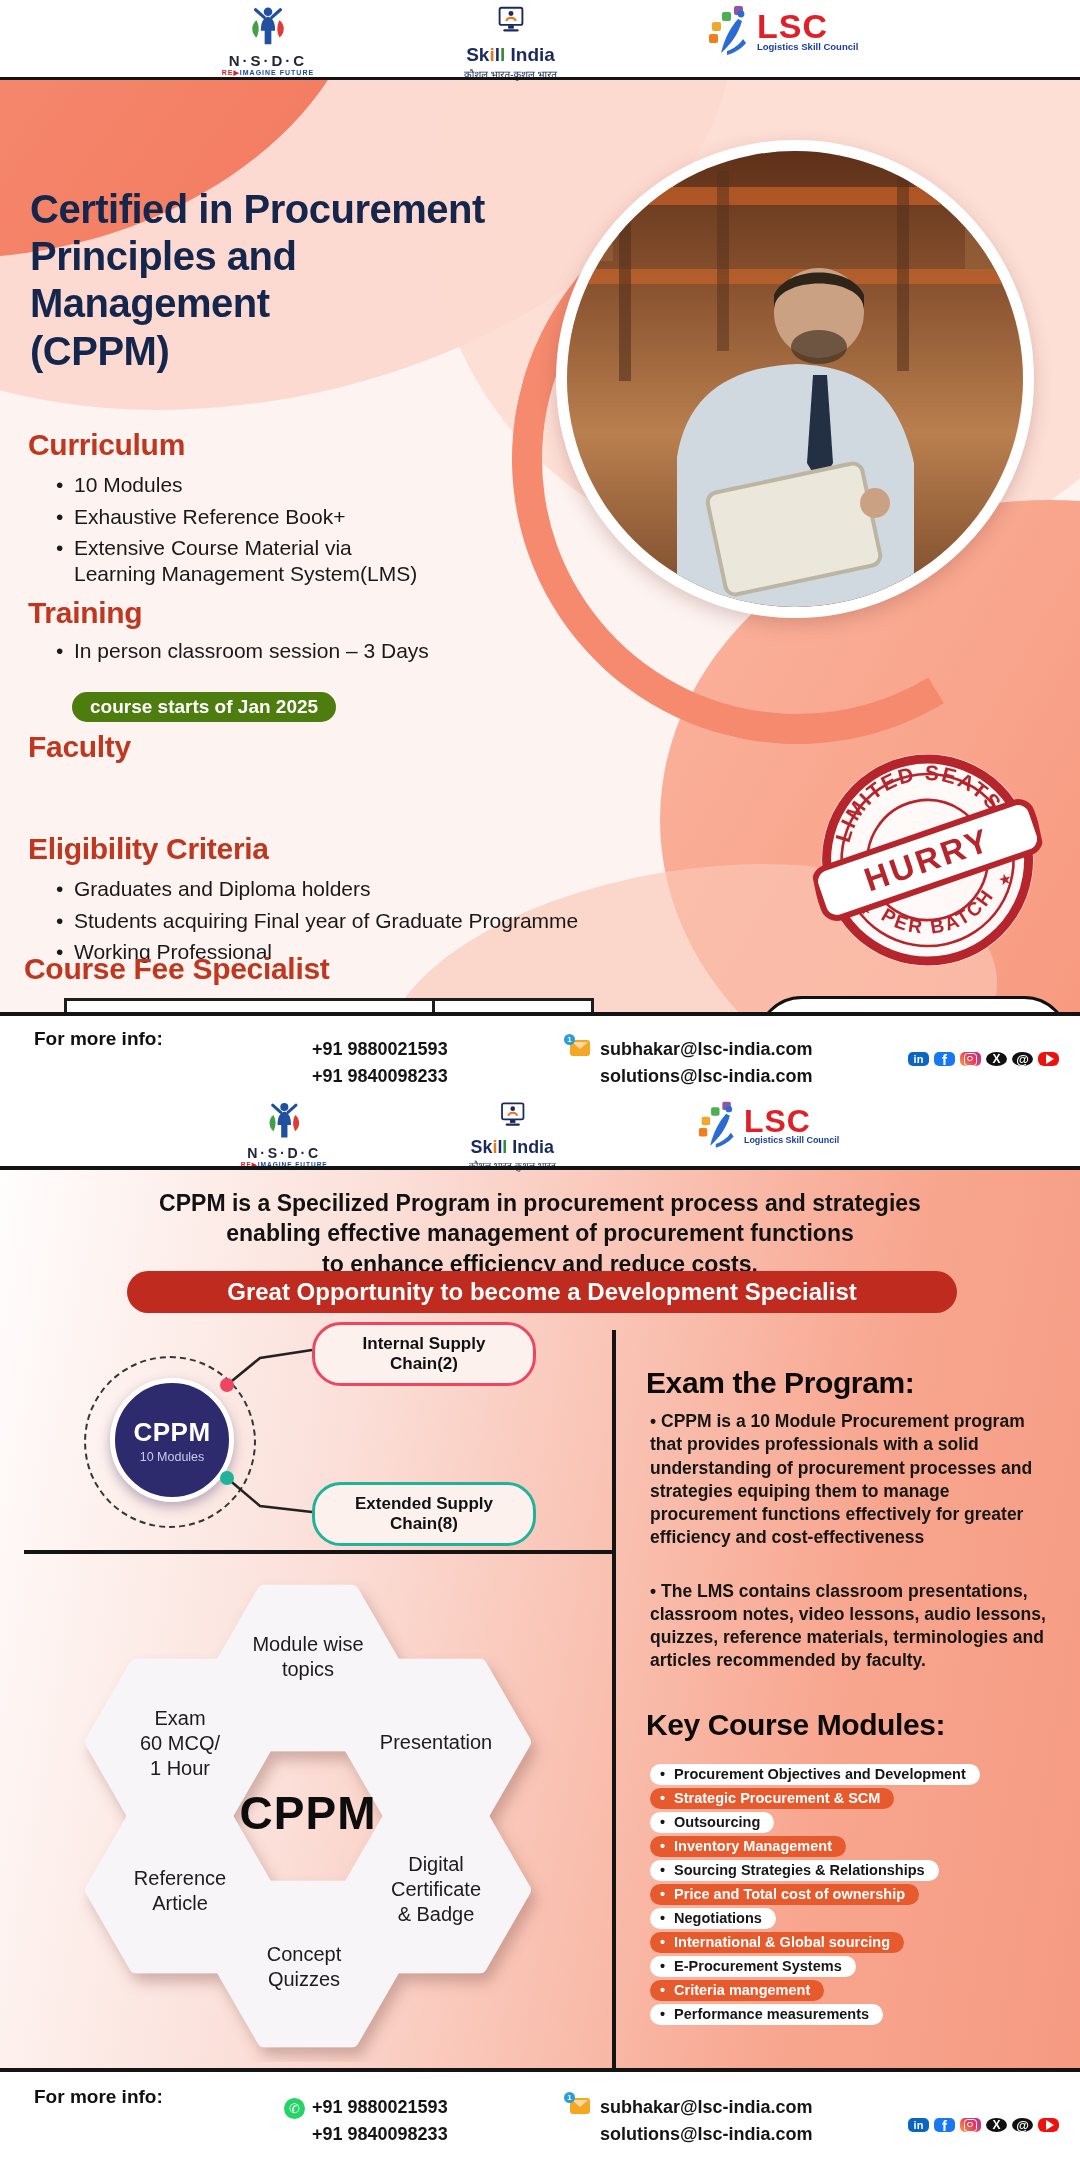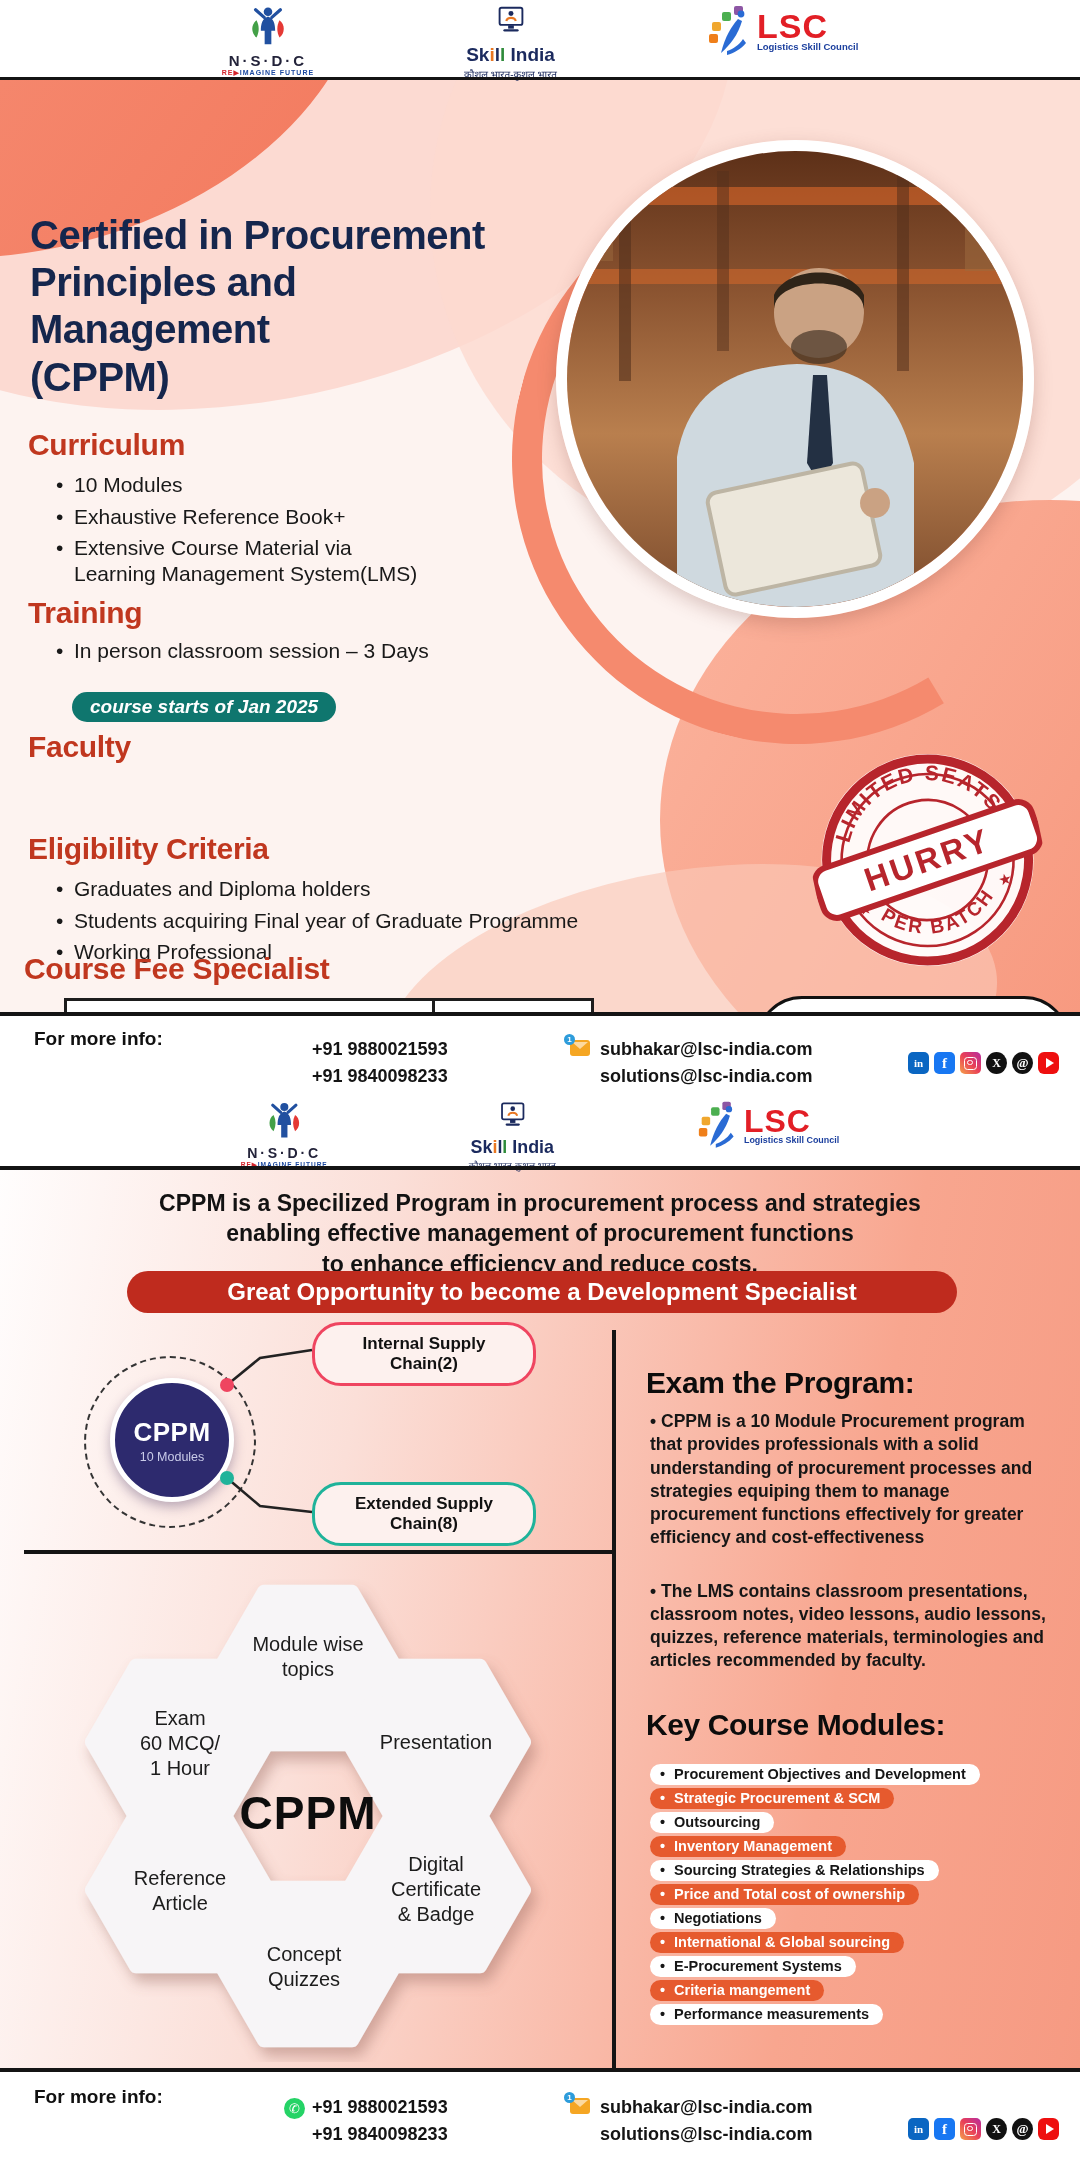--- a/index.html
+++ b/index.html
@@ -18,50 +18,50 @@
   .skill-name{font-size:19px;font-weight:800;color:#1b2a5e;margin-top:1px;}
   .skill-name .o{color:#e87722;} .skill-name .g{color:#2e8b3a;}
   .skill-sub{font-size:10px;color:#1b2a5e;margin-top:1px;}
   .lsc{display:flex;align-items:center;gap:4px;text-align:left;}
   .lsc-abbr{font-size:34px;line-height:30px;font-weight:900;color:#e21f26;letter-spacing:1px;}
   .lsc-sub{font-size:9.5px;font-weight:700;color:#1b3f9e;}
 
   
   .main1{position:absolute;left:0;top:80px;width:1080px;height:932px;overflow:hidden;background:#fdf3f0;z-index:1;}
   .blob{position:absolute;border-radius:50%;}
-  .title{position:absolute;left:30px;top:132px;width:560px;font-size:40px;line-height:1.18;
+  .title{position:absolute;left:30px;top:106px;width:560px;font-size:40px;line-height:1.18;
          font-weight:800;color:#15264d;letter-spacing:-0.5px;z-index:3;}
   .sec-h{position:absolute;left:28px;color:#c0371f;font-weight:800;font-size:30px;letter-spacing:-0.3px;z-index:3;}
   .bullets{position:absolute;left:52px;margin:0;padding:0;list-style:none;font-size:21px;line-height:1.22;
            color:#191919;width:600px;z-index:3;}
   .bullets li{position:relative;padding-left:22px;margin-bottom:6px;}
   .bullets li::before{content:"•";position:absolute;left:4px;}
-  .badge-pill{position:absolute;left:72px;top:612px;background:#0f766e;color:#fff;font-weight:800;
-              font-size:19px;padding:4px 18px;border-radius:17px;z-index:3;font-style:italic;}
+  .badge-pill{position:absolute;left:72px;top:612px;background:#4d7c0f;color:#fff;font-weight:800;
+              font-size:19px;padding:4px 18px;border-radius:17px;z-index:3;}
   .fee-box{position:absolute;left:64px;top:918px;width:524px;height:82px;background:#fff;
            border:3px solid #1d1d1d;display:flex;z-index:4;}
   .fee-l{width:365px;display:flex;align-items:center;justify-content:center;font-size:22px;font-weight:800;color:#161616;}
   .fee-div{width:3px;background:#1d1d1d;}
   .fee-r{flex:1;display:flex;flex-direction:column;align-items:center;justify-content:center;}
   .register{position:absolute;left:756px;top:916px;width:308px;height:86px;background:#fff;border:3px solid #111;
             border-radius:46px;text-align:center;z-index:4;}
   .photo{position:absolute;left:556px;top:60px;width:456px;height:456px;border:11px solid #fff;border-radius:50%;
          overflow:hidden;z-index:2;box-shadow:0 6px 18px rgba(120,60,50,.25);}
   .crescent{position:absolute;left:512px;top:94px;width:510px;height:510px;border-radius:50%;
             border:30px solid transparent;border-left-color:#f58a6e;border-bottom-color:#f58a6e;
             transform:rotate(14deg);z-index:1;}
   .stamp{position:absolute;left:812px;top:664px;z-index:3;transform:rotate(-12deg);}
 
   
   .foot{position:absolute;left:0;width:1080px;background:#fff;z-index:5;}
   .fm-label{position:absolute;left:34px;font-size:19px;font-weight:800;color:#101010;}
   .fm-phones,.fm-emails{position:absolute;font-size:18px;font-weight:700;color:#141414;line-height:27px;}
   .soc-row{position:absolute;display:flex;gap:5px;}
-  .soc{width:21px;height:22px;border-radius:5px;display:flex;align-items:center;justify-content:center;
-       color:#fff;font-weight:800;font-size:12px;font-family:Liberation Serif, serif;}
+  .soc{width:21px;height:14px;border-radius:5px;display:flex;align-items:center;justify-content:center;
+       color:#fff;font-weight:800;font-size:12px;}
   .soc.in{background:#0a66c2;font-size:11px;}
   .soc.fb{background:#1877f2;font-size:15px;}
   .soc.ig{background:linear-gradient(45deg,#f5a24b,#e94057,#b62ba0);}
   .ig-cam{position:relative;width:11px;height:11px;border:1.6px solid #fff;border-radius:3.5px;}
   .ig-cam::after{content:"";position:absolute;left:2.4px;top:2.4px;width:3.6px;height:3.6px;border:1.4px solid #fff;border-radius:50%;}
   .soc.x{background:#111;border-radius:50%;}
   .soc.th{background:#111;border-radius:50%;font-size:13px;font-weight:700;}
   .soc.yt{background:#ee0f0f;border-radius:6px;}
   .yt-tri{width:0;height:0;border-left:8px solid #fff;border-top:5px solid transparent;border-bottom:5px solid transparent;margin-left:2px;}
   .env{position:relative;width:20px;height:16px;background:#f5a623;border-radius:3px;}

